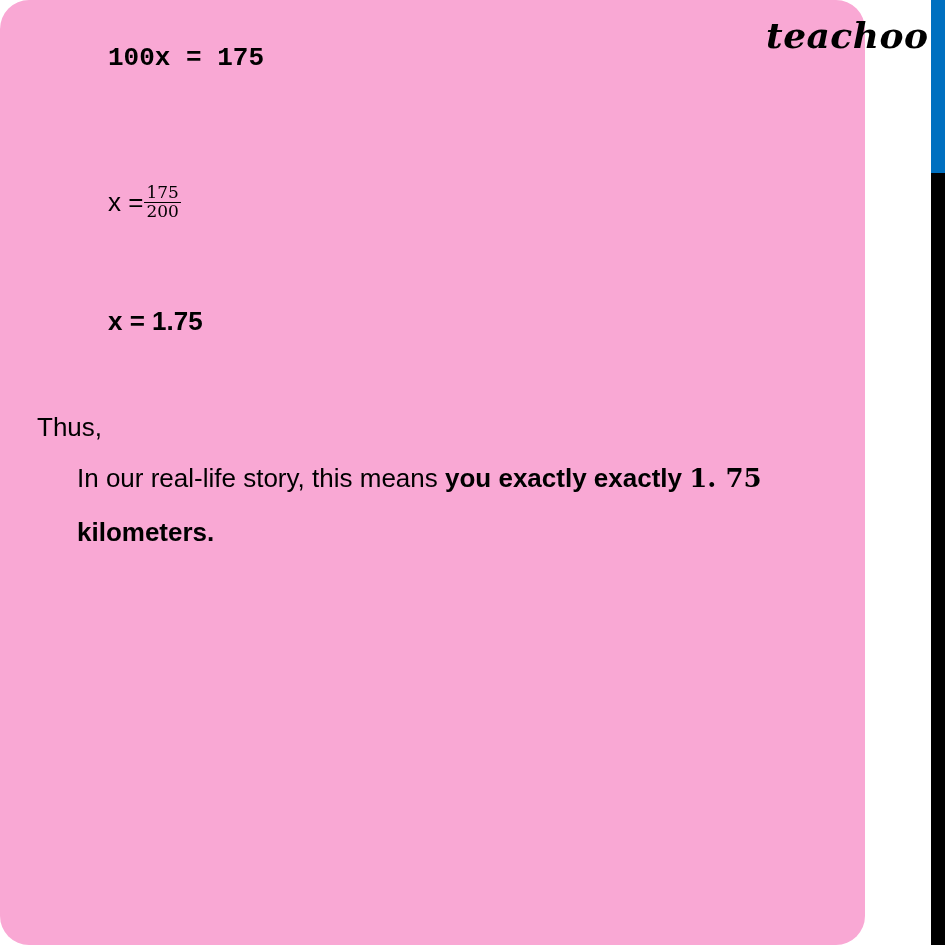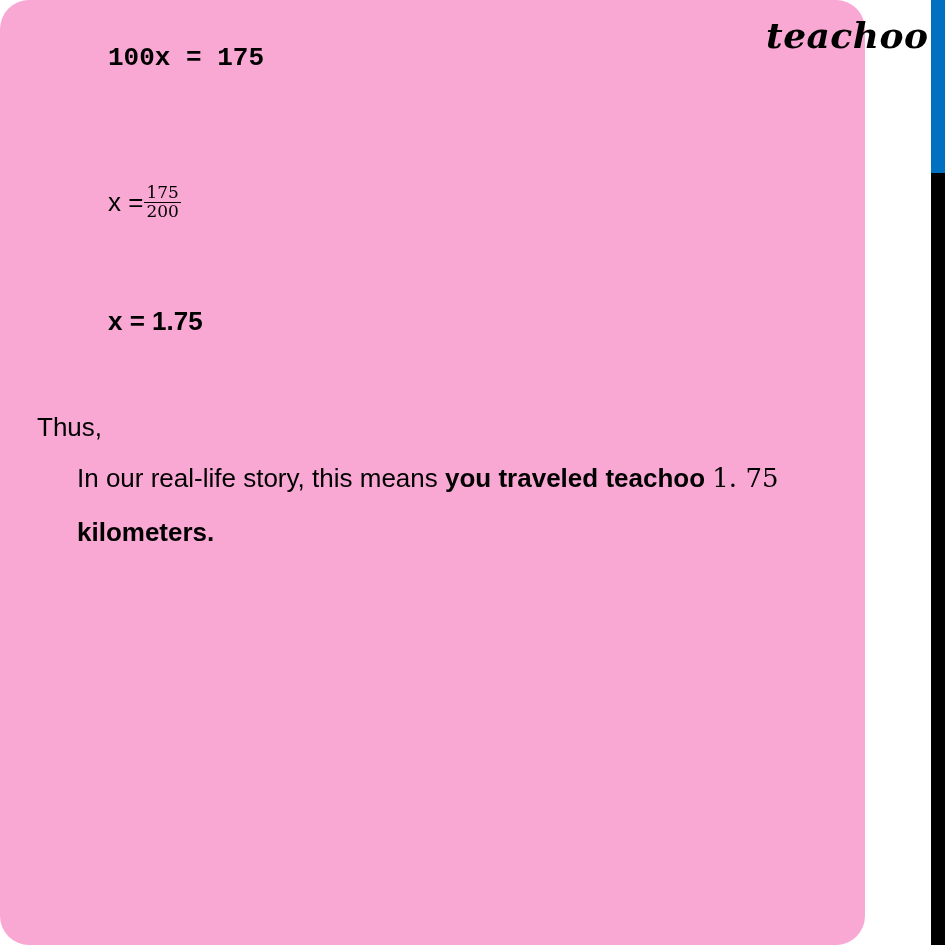--- a/index.html
+++ b/index.html
@@ -69,21 +69,21 @@
       font-size: 17px;
       line-height: 1.05;
     }
     .frac .num { padding: 0 2px; border-bottom: 1.5px solid #000; }
     .frac .den { padding: 0 2px; }
     .eq-result { left: 108px; top: 269px; margin-top: 39px; }
     .thus { left: 37px; top: 414px; }
     .story { left: 77px; top: 465px; }
     .story .num {
       font-family: "DejaVu Serif", serif;
-      font-weight: normal;
+      font-weight: bold;
     }
     .km { left: 77px; top: 519px; }
   </style>
 </head>
 <body>
 
 <div class="slide">
   <div class="logo">teachoo</div>
 
   <div class="line bold eq1">100x = 175</div>
@@ -95,21 +95,21 @@
       <span class="num">175</span>
       <span class="den">200</span>
     </span>
   </div>
 
   <div class="line bold eq-result">x = 1.75</div>
 
   <div class="line thus">Thus,</div>
 
   <div class="line story">
-    <span>In our real-life story, this means </span><span class="bold">you traveled teachoo </span><span class="num">1. 75</span>
+    <span>In our real-life story, this means </span><span class="bold">you exactly exactly </span><span class="num">1. 75</span>
   </div>
 
   <div class="line bold km">kilometers.</div>
 </div>
 
 <div class="side-bar">
   <div class="accent"></div>
 </div>
 
 </body></html>

